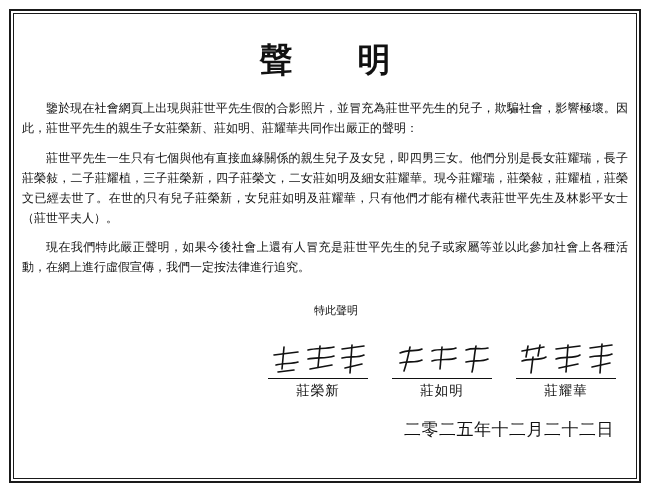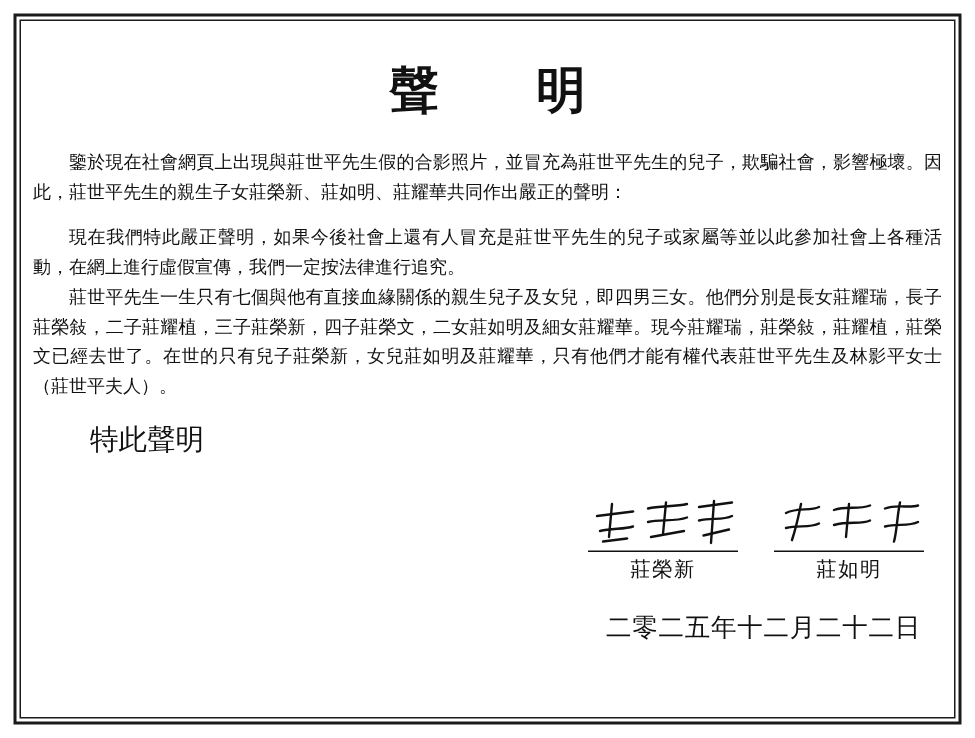--- a/index.html
+++ b/index.html
@@ -63,24 +63,25 @@
     text-align: justify;
     text-justify: inter-character;
     text-indent: 2em;
     margin: 0 0 10px 0;
     font-family: "DejaVu Sans", "Liberation Sans", sans-serif;
   }
   .para.last {
     margin-bottom: 0;
   }
   .closing {
-    font-size: 19px;
+    font-size: 11px;
     line-height: 1.66;
     text-indent: 2em;
-    margin-top: 4px;
+    margin-top: 24px;
+    text-align: center;
   }
   .signature-row {
     display: flex;
     justify-content: flex-end;
     align-items: flex-end;
     gap: 16px;
     margin-top: 22px;
     padding-right: 8px;
   }
   .sig-block {
@@ -117,22 +118,22 @@
 
 <div class="page">
   <div class="border-outer"></div>
   <div class="border-inner"></div>
 
   <div class="content">
 
     <div class="doc-title">聲　明</div>
 
     <p class="para">鑒於現在社會網頁上出現與莊世平先生假的合影照片，並冒充為莊世平先生的兒子，欺騙社會，影響極壞。因此，莊世平先生的親生子女莊榮新、莊如明、莊耀華共同作出嚴正的聲明：</p>
+    <p class="para">莊世平先生一生只有七個與他有直接血緣關係的親生兒子及女兒，即四男三女。他們分別是長女莊耀瑞，長子莊榮敍，二子莊耀植，三子莊榮新，四子莊榮文，二女莊如明及細女莊耀華。現今莊耀瑞，莊榮敍，莊耀植，莊榮文已經去世了。在世的只有兒子莊榮新，女兒莊如明及莊耀華，只有他們才能有權代表莊世平先生及林影平女士（莊世平夫人）。</p>
     <p class="para last">現在我們特此嚴正聲明，如果今後社會上還有人冒充是莊世平先生的兒子或家屬等並以此參加社會上各種活動，在網上進行虛假宣傳，我們一定按法律進行追究。</p>
-    <p class="para">莊世平先生一生只有七個與他有直接血緣關係的親生兒子及女兒，即四男三女。他們分別是長女莊耀瑞，長子莊榮敍，二子莊耀植，三子莊榮新，四子莊榮文，二女莊如明及細女莊耀華。現今莊耀瑞，莊榮敍，莊耀植，莊榮文已經去世了。在世的只有兒子莊榮新，女兒莊如明及莊耀華，只有他們才能有權代表莊世平先生及林影平女士（莊世平夫人）。</p>
 
     <div class="closing">特此聲明</div>
 
     <div class="signature-row">
 
       <div class="sig-block">
         <span class="sig-mark">
           <svg width="100" height="34" viewBox="0 0 100 34">
             <g fill="none" stroke="#111" stroke-width="1.6" stroke-linecap="round">
               <path d="M6 12 L30 9"></path>
@@ -167,19 +168,42 @@
               <path d="M74 7 C82 4, 90 7, 96 5"></path>
               <path d="M84 3 C82 12, 82 22, 80 29"></path>
               <path d="M74 19 C82 17, 90 19, 96 16"></path>
             </g>
           </svg>
         </span>
         <div class="sig-line"></div>
         <div class="sig-name">莊如明</div>
       </div>
 
+      <div class="sig-block">
+        <span class="sig-mark">
+          <svg width="100" height="34" viewBox="0 0 100 34">
+            <g fill="none" stroke="#111" stroke-width="1.6" stroke-linecap="round">
+              <path d="M6 8 L28 4"></path>
+              <path d="M12 3 L10 14"></path>
+              <path d="M24 2 L22 13"></path>
+              <path d="M6 18 C14 15, 24 18, 30 14"></path>
+              <path d="M17 14 L15 30"></path>
+              <path d="M40 6 L64 3"></path>
+              <path d="M52 2 L50 29"></path>
+              <path d="M40 16 C48 13, 58 16, 64 12"></path>
+              <path d="M43 25 L62 21"></path>
+              <path d="M74 5 L96 2"></path>
+              <path d="M86 1 L84 30"></path>
+              <path d="M74 14 C82 12, 90 14, 96 11"></path>
+              <path d="M76 24 L94 20"></path>
+            </g>
+          </svg>
+        </span>
+        <div class="sig-line"></div>
+        <div class="sig-name">莊耀華</div>
+      </div>
 
     </div>
 
     <div class="date-row">二零二五年十二月二十二日</div>
 
   </div>
 </div>
 
 </body></html>

